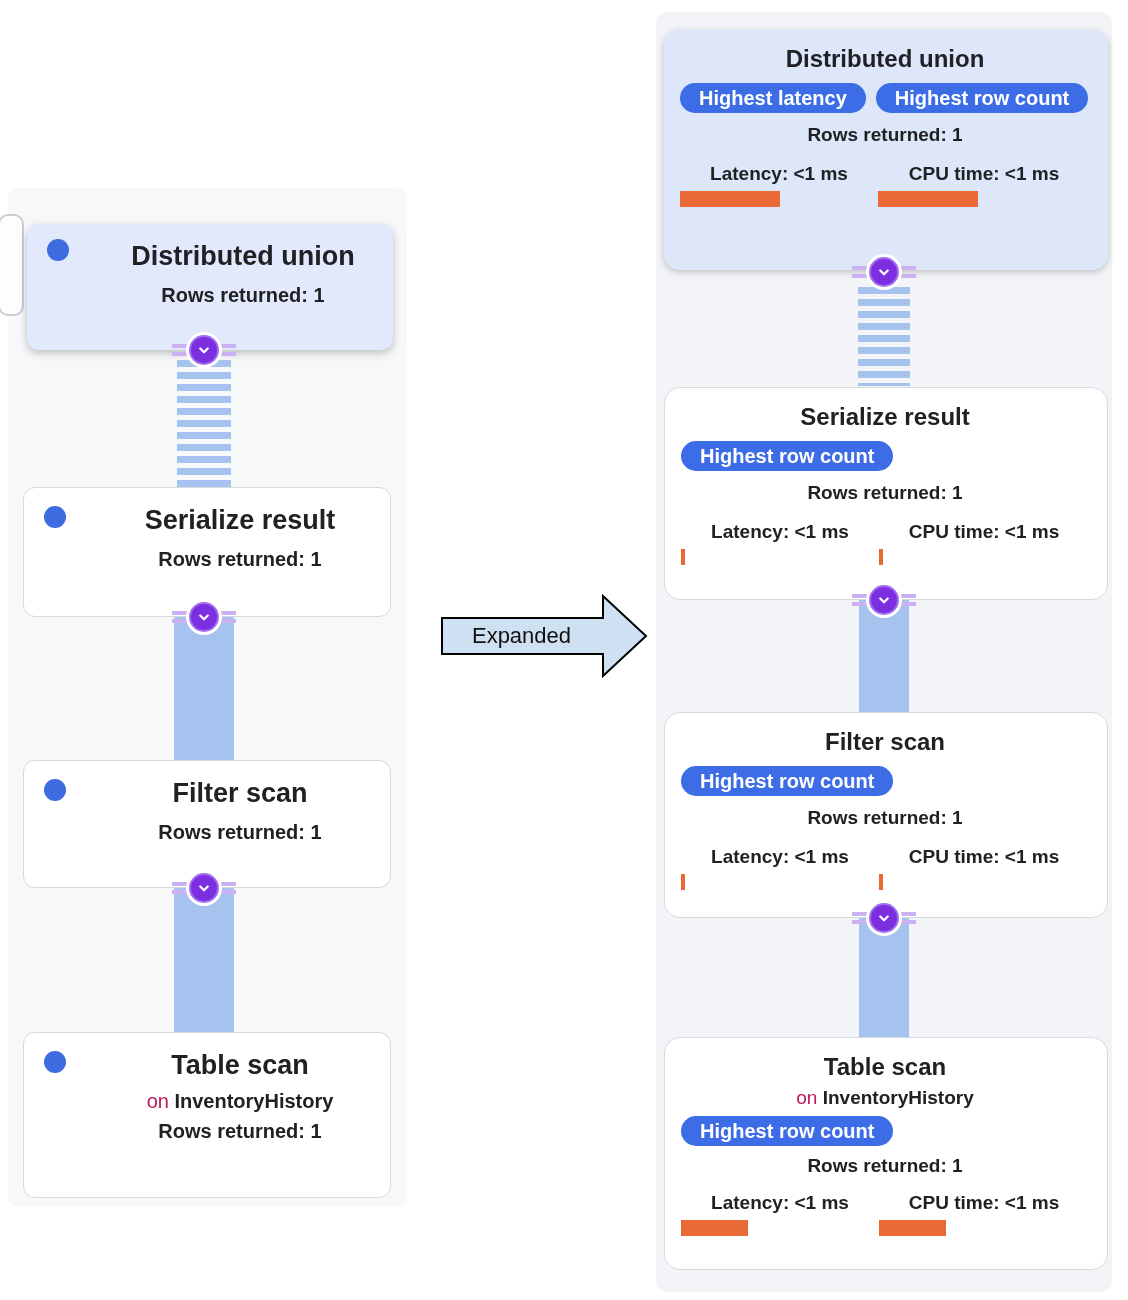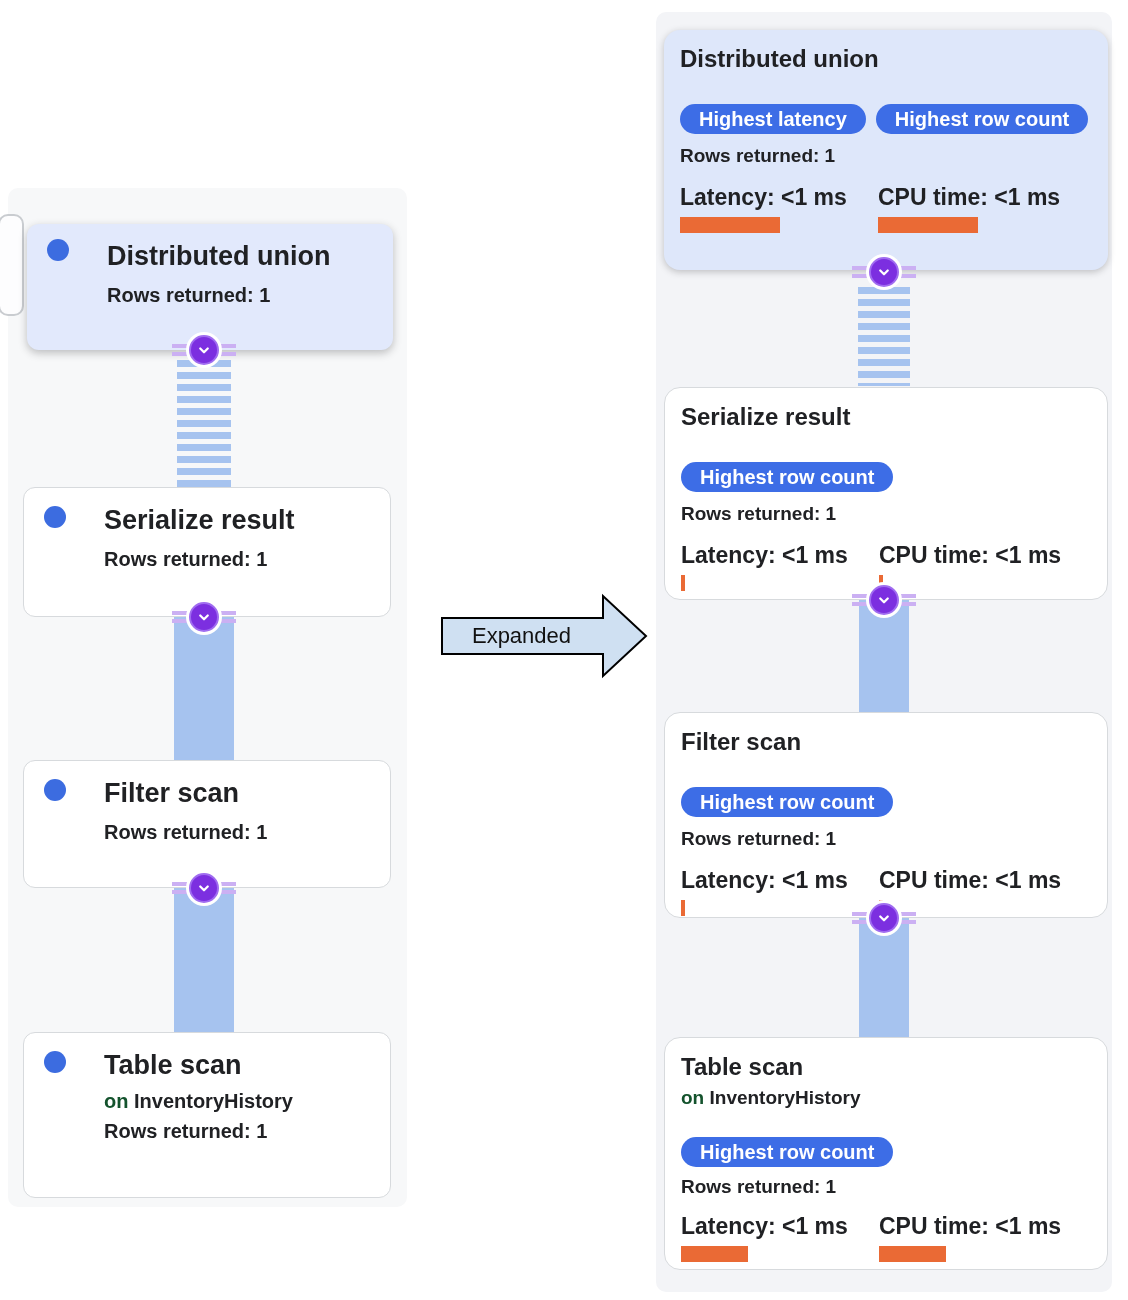--- a/index.html
+++ b/index.html
@@ -10,44 +10,44 @@
   .panel{position:absolute;border-radius:10px;}
   .panel-left{left:8px;top:188px;width:399px;height:1019px;background:#f7f8f9;}
   .panel-right{left:656px;top:12px;width:456px;height:1280px;background:#f3f4f7;}
 
   
   .stub{position:absolute;left:-10px;top:26px;width:22px;height:98px;background:#fdfdfe;
         border:2px solid #c9ccd0;border-radius:10px;}
 
   
   .card{position:absolute;box-sizing:border-box;border-radius:12px;background:#ffffff;
-        border:1.5px solid #d7dadd;}
+        border:1.5px solid #d7dadd;text-align:center;}
   .card.selected{background:#e2e9fc;border:none;box-shadow:0 3px 8px rgba(32,33,36,.28);}
   .panel-right .card{border-radius:16px;}
   .panel-right .card.selected{background:#dee7fa;box-shadow:0 2px 7px rgba(32,33,36,.25);}
 
   
   .lcard{padding:16px 14px 14px 80px;}
   .dot{position:absolute;left:20px;top:18px;width:22px;height:22px;border-radius:50%;background:#3c6ce0;}
   .ltitle{font-size:27px;font-weight:700;line-height:1.25;}
   .lrows{font-size:20px;font-weight:700;margin-top:10px;}
   .on-line{font-size:20px;margin-top:7px;}
-  .on-prefix{color:#14532d;font-weight:700;}
+  .on-prefix{color:#be185d;font-weight:400;}
   .on-name{font-weight:700;}
 
   
   .rcard{padding:15px 18px 16px 16px;}
   .rtitle{font-size:24px;font-weight:700;line-height:1.2;}
   .badges{display:flex;flex-wrap:wrap;gap:9px 10px;margin-top:9px;}
   .badge{background:#3d6de6;color:#ffffff;font-size:20px;font-weight:600;height:30px;
-         line-height:30px;padding:0 19px;border-radius:16px;white-space:nowrap;margin-top:21px;}
+         line-height:30px;padding:0 19px;border-radius:16px;white-space:nowrap;}
   .rrows{font-size:19px;font-weight:700;margin-top:11px;}
   .r-on{font-size:19px;margin-top:5px;}
   .metrics{display:grid;grid-template-columns:198px auto;margin-top:17px;}
-  .mlabel{font-size:23px;font-weight:700;}
+  .mlabel{font-size:19px;font-weight:700;}
   .bar{height:16px;background:#ea6a35;margin-top:6px;}
 
   
   .link{position:absolute;}
   .link-striped{background:repeating-linear-gradient(to bottom,#a6c3ef 0 7px,rgba(0,0,0,0) 7px 12px);}
   .link-solid{background:#a6c3ef;}
 
   
   .chev{position:absolute;width:64px;height:30px;}
   .chev .stripes{position:absolute;left:0;top:9px;width:64px;height:12px;

